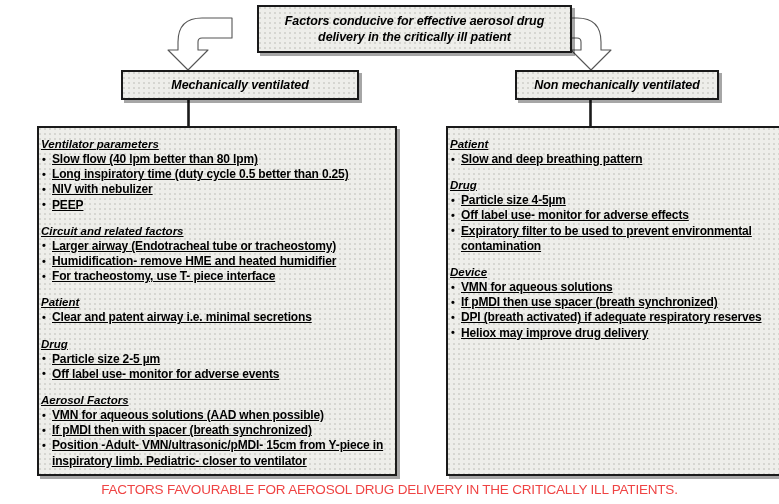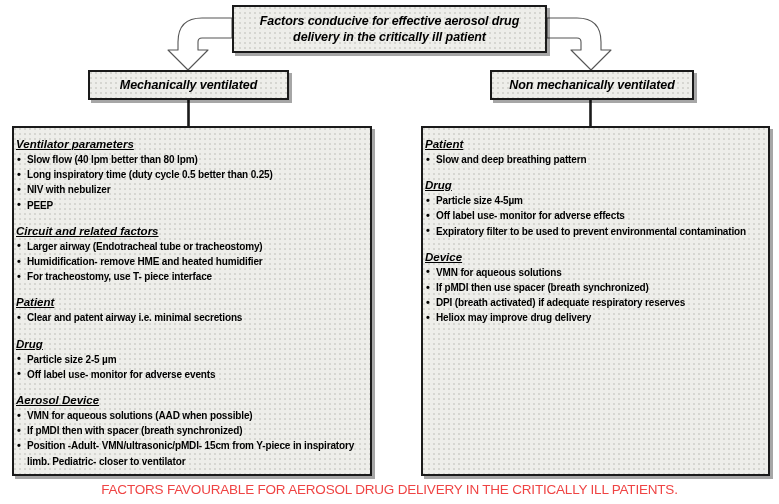--- a/index.html
+++ b/index.html
@@ -26,20 +26,21 @@
   
   .box {
     position: absolute;
     box-sizing: border-box;
     background-color: #eeeeea;
     background-image:
       radial-gradient(circle at 1px 1px, rgba(120,120,110,0.30) 0.6px, rgba(0,0,0,0) 0.9px);
     background-size: 5px 5px;
     border: 2px solid #1a1a1a;
     box-shadow: 3px 3px 0 rgba(0,0,0,0.35);
+    margin-left: 25px;
   }
 
   
   #title-box {
     left: 232px;
     top: 5px;
     width: 315px;
     height: 48px;
     display: flex;
     align-items: center;
@@ -62,21 +63,21 @@
     align-items: center;
     justify-content: center;
   }
   .branch-head .branch-text {
     font-style: italic;
     font-weight: bold;
     font-size: 12.5px;
     text-align: center;
     letter-spacing: -0.1px;
   }
-  #branch-head-left  { left: 88px;  top: 70px; width: 201px; align-items: center; }
+  #branch-head-left  { left: 96px;  top: 70px; width: 238px; align-items: center; }
   #branch-head-right { left: 490px; top: 70px; width: 204px; }
 
   
   .content-box {
     padding: 9px 8px 8px 2px;
     overflow: hidden;
   }
   #content-left  { left: 12px;  top: 126px; width: 360px; height: 350px; }
   #content-right { left: 421px; top: 126px; width: 349px; height: 350px; }
 
@@ -90,25 +91,26 @@
   }
   .sec-title.gap { margin-top: 11px; }
 
   ul.bullets {
     list-style: none;
     margin: 0;
     padding: 0;
   }
   ul.bullets li {
     font-weight: bold;
-    font-size: 10px;
+    font-size: 12px;
     line-height: 15.2px;
     padding-left: 11px;
     position: relative;
     letter-spacing: -0.15px;
+    text-decoration: underline;
   }
   ul.bullets li::before {
     content: "\2022";
     position: absolute;
     left: 1px;
     top: -0.5px;
     font-size: 11px;
   }
 
   
@@ -203,21 +205,21 @@
     <ul class="bullets">
       <li>Clear and patent airway i.e. minimal secretions</li>
     </ul>
 
     <div class="sec-title gap">Drug</div>
     <ul class="bullets">
       <li>Particle size 2-5 µm</li>
       <li>Off label use- monitor for adverse events</li>
     </ul>
 
-    <div class="sec-title gap">Aerosol Device</div>
+    <div class="sec-title gap">Aerosol Factors</div>
     <ul class="bullets">
       <li>VMN for aqueous solutions (AAD when possible)</li>
       <li>If pMDI then with spacer (breath synchronized)</li>
       <li>Position -Adult- VMN/ultrasonic/pMDI- 15cm from Y-piece in inspiratory limb. Pediatric- closer to ventilator</li>
     </ul>
   </div>
 
   <div class="box content-box" id="content-right">
 
     <div class="sec-title">Patient</div>

